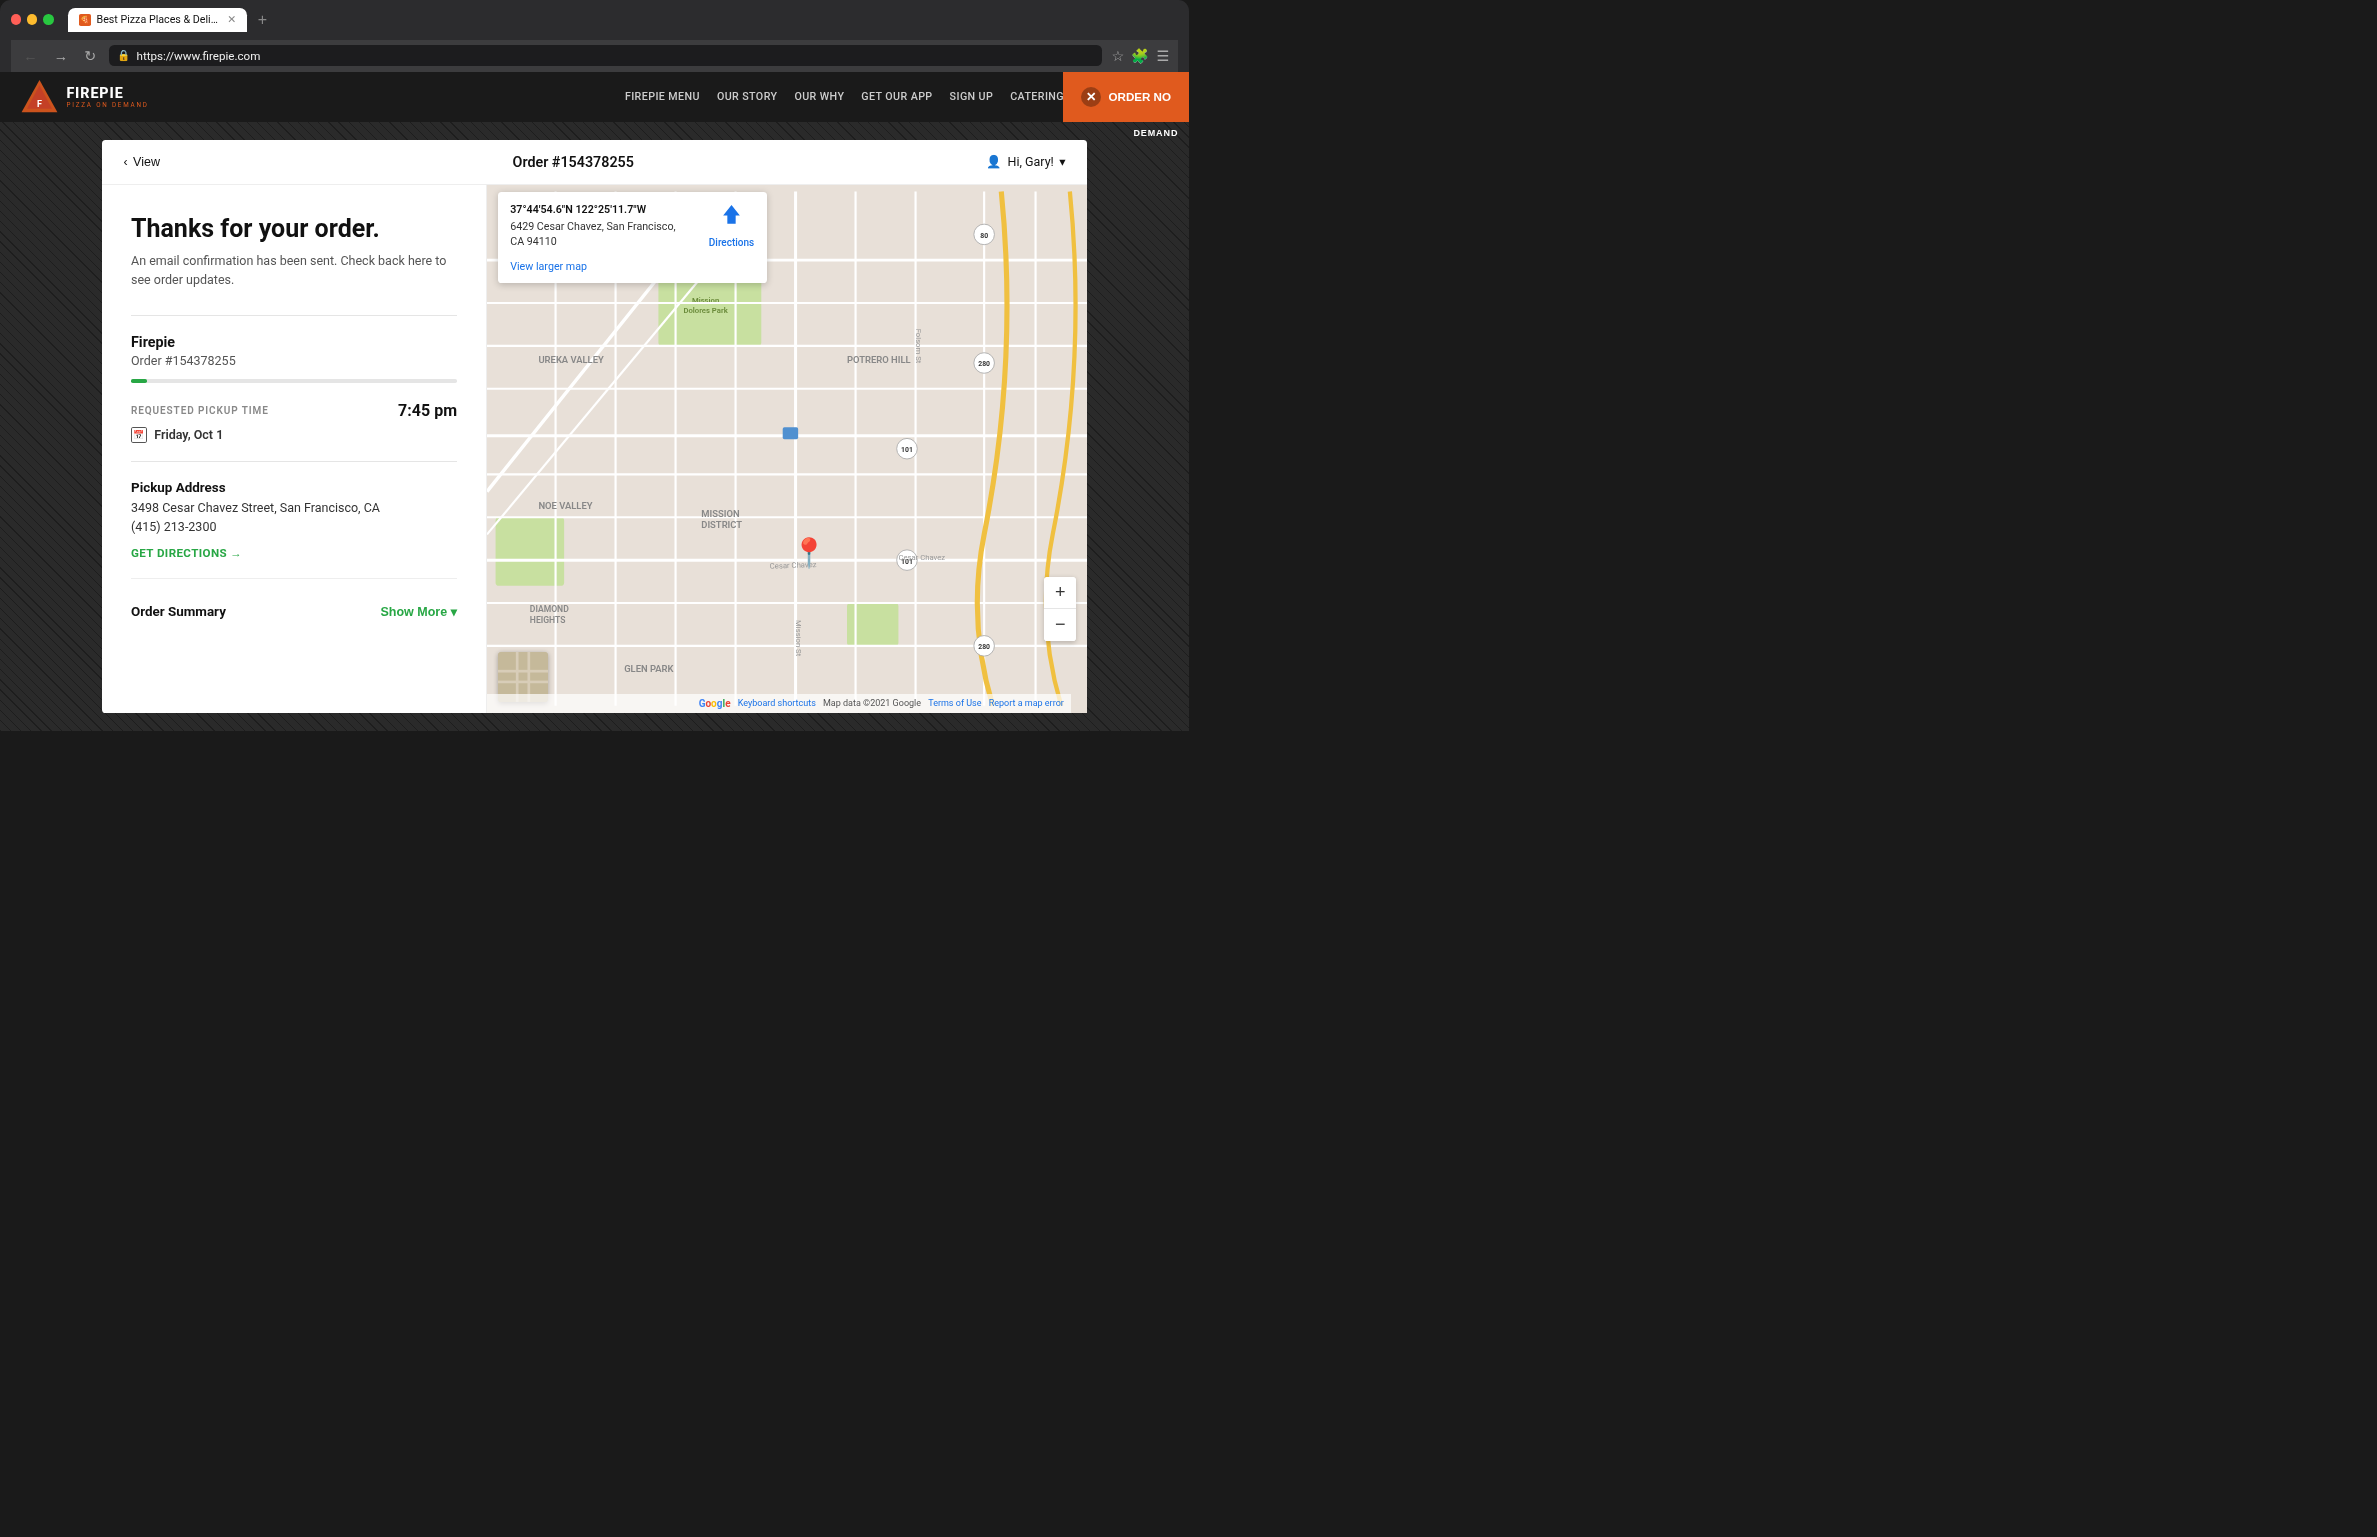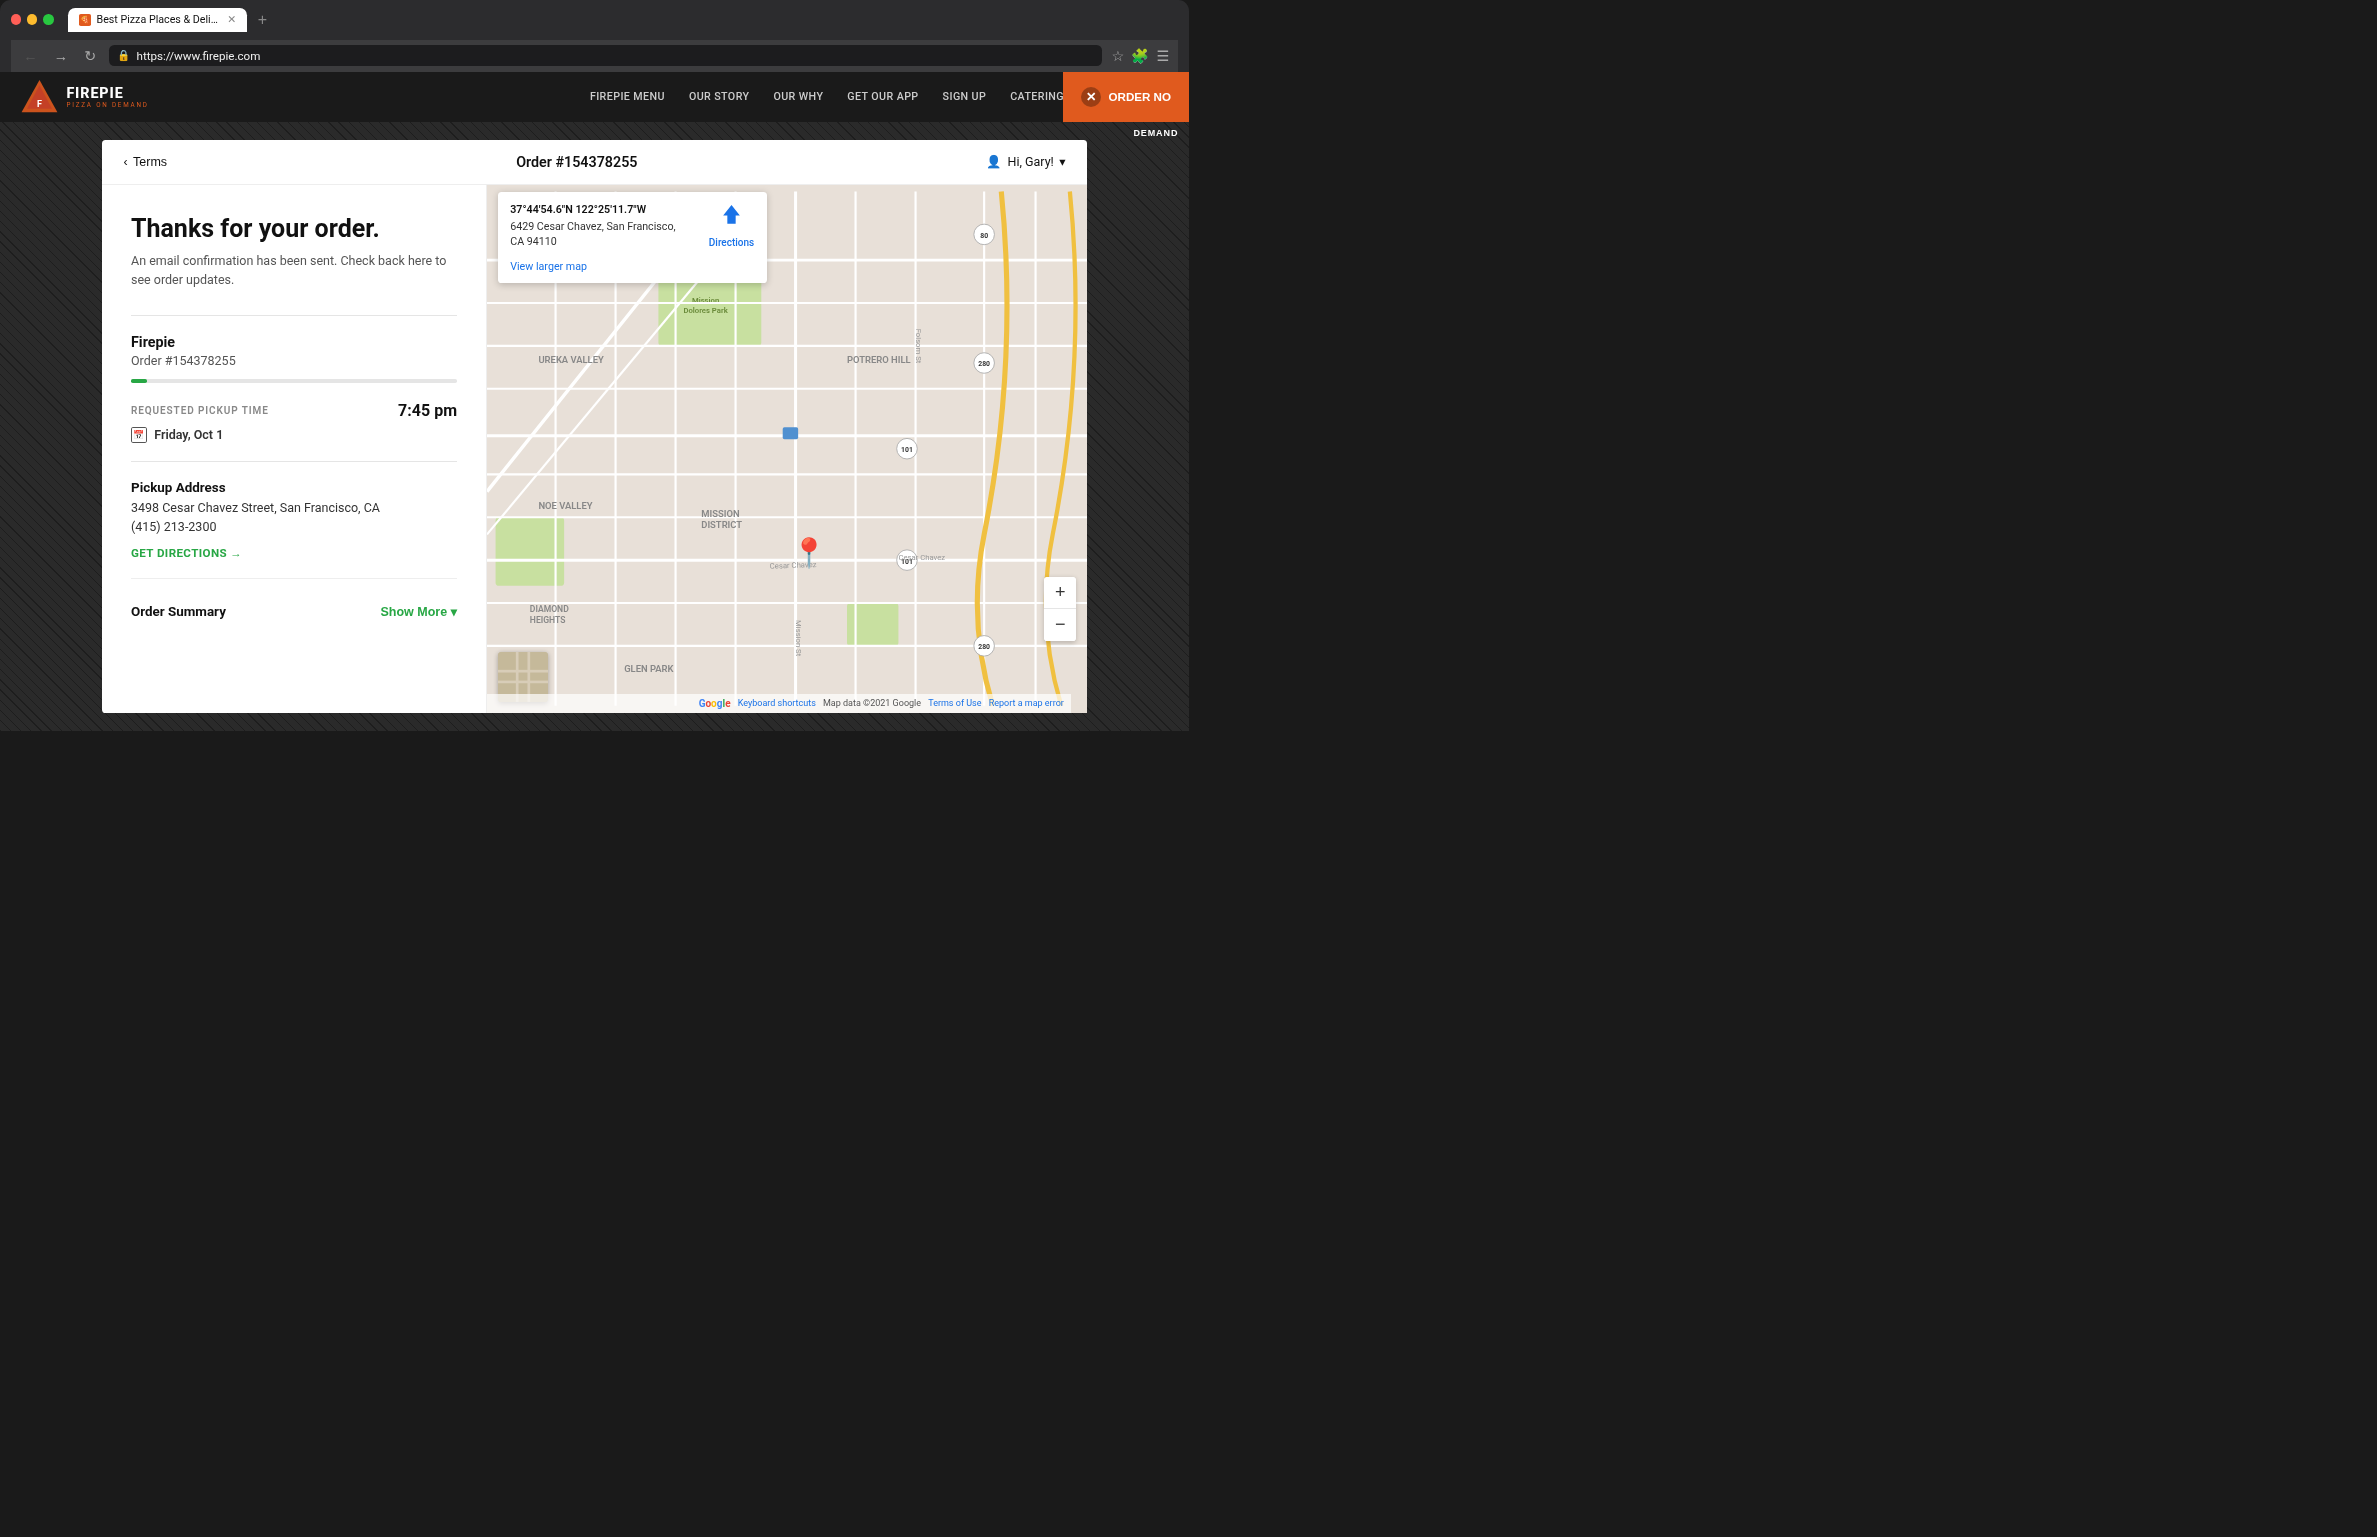--- a/index.html
+++ b/index.html
@@ -148,21 +148,21 @@
       flex-shrink: 0;
     }
     .logo-icon {
       width: 43px;
       height: 38px;
       position: relative;
     }
     .site-nav {
       display: flex;
       align-items: center;
-      gap: 24px;
+      gap: 17px;
       margin-left: auto;
       margin-right: 107px;
     }
     .site-nav a {
       color: #ccc;
       text-decoration: none;
       font-size: 10.7px;
       font-weight: 500;
       letter-spacing: 0.4px;
       cursor: pointer;
@@ -627,21 +627,21 @@
       </button>
     </div>
 
     <div class="bg-texture">
 
       <div class="modal-card">
 
         <div class="modal-header">
           <button class="back-btn">
             <span>‹</span>
-            <span>Terms</span>
+            <span>View</span>
           </button>
           <div class="order-number-title">Order #154378255</div>
           <div class="user-greeting">
             <span>👤</span>
             <span>Hi, Gary!</span>
             <span>▾</span>
           </div>
         </div>
 
         <div class="modal-body">

